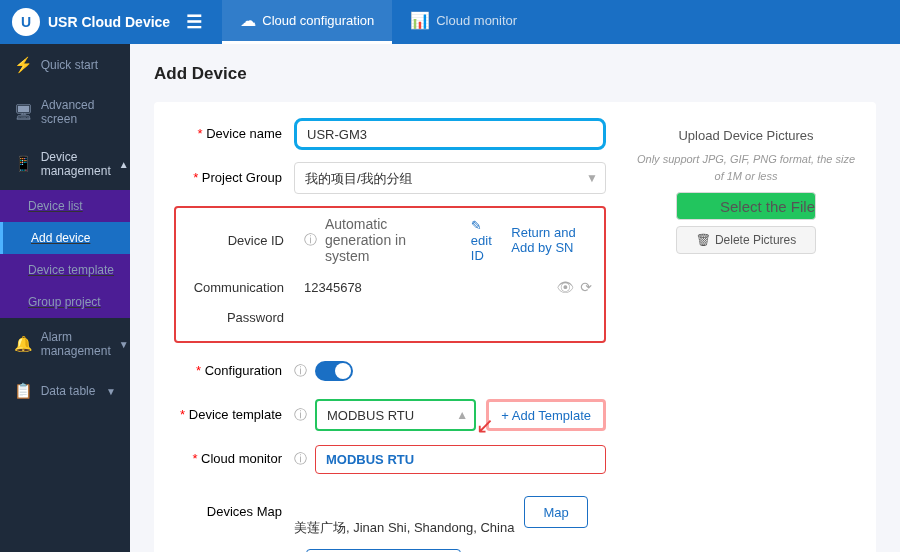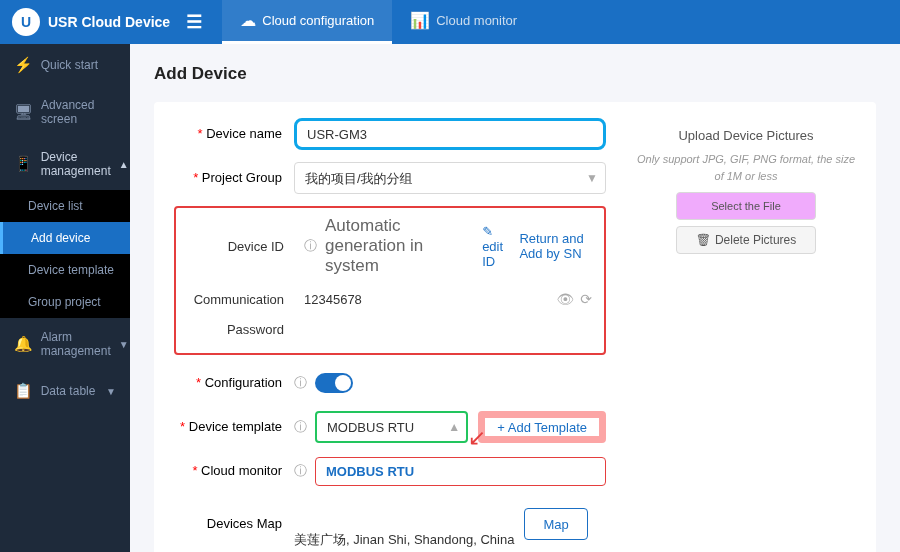--- a/index.html
+++ b/index.html
@@ -84,21 +84,22 @@
       gap: 8px;
       padding: 12px 14px;
       color: #8a9bb5;
       cursor: pointer;
       font-size: 12px;
       position: relative;
     }
     .sidebar-item.section-header { color: #c5d0e0; font-size: 12px; }
     .sidebar-item .arrow { margin-left: auto; font-size: 10px; }
     .sidebar-sub {
-      background: #000000;
+      background: #4c1d95;
+      text-decoration: underline;
     }
     .sidebar-sub-item {
       padding: 9px 14px 9px 28px;
       color: #8a9bb5;
       cursor: pointer;
       font-size: 12px;
     }
     .sidebar-sub-item.active {
       color: #fff;
       background: #1a6fc4;
@@ -204,21 +205,21 @@
       padding-right: 12px;
       font-size: 13px;
       color: #333;
       flex-shrink: 0;
     }
     .info-icon {
       color: #aaa;
       font-size: 13px;
       cursor: pointer;
     }
-    .auto-text { color: #666; font-size: 17px; }
+    .auto-text { color: #666; font-size: 14px; }
     .edit-link { color: #1a6fc4; font-size: 13px; cursor: pointer; text-decoration: none; margin-left: 16px; }
     .return-link { color: #1a6fc4; font-size: 13px; cursor: pointer; text-decoration: none; margin-left: auto; }
 
     .comm-row {
       display: flex;
       align-items: center;
       gap: 6px;
     }
     .comm-input {
       flex: 1;
@@ -282,21 +283,21 @@
       position: absolute;
       right: -18px;
       bottom: -8px;
       color: #e53e3e;
       font-size: 22px;
     }
     .add-template-btn {
       margin-left: 10px;
       height: 32px;
       padding: 0 12px;
-      border: 7px solid #fca5a5;
+      border: 3px solid #fca5a5;
       border-radius: 4px;
       color: #1a6fc4;
       background: #fff;
       cursor: pointer;
       font-size: 13px;
       white-space: nowrap;
       display: flex;
       align-items: center;
       gap: 4px;
     }
@@ -362,24 +363,25 @@
       flex-direction: column;
       gap: 6px;
       width: 100%;
       align-items: center;
     }
     .select-file-btn {
       width: 140px;
       height: 28px;
       border: 1px solid #d9d9d9;
       border-radius: 4px;
-      background: #f0abfc;
+      background: #22c55e;
       color: #555;
-      font-size: 11px;
-      cursor: pointer;
+      font-size: 15px;
+      cursor: pointer;
+      text-align: right;
     }
     .delete-btn {
       width: 140px;
       height: 28px;
       border: 1px solid #d9d9d9;
       border-radius: 4px;
       background: #f5f5f5;
       color: #555;
       font-size: 12px;
       cursor: pointer;

